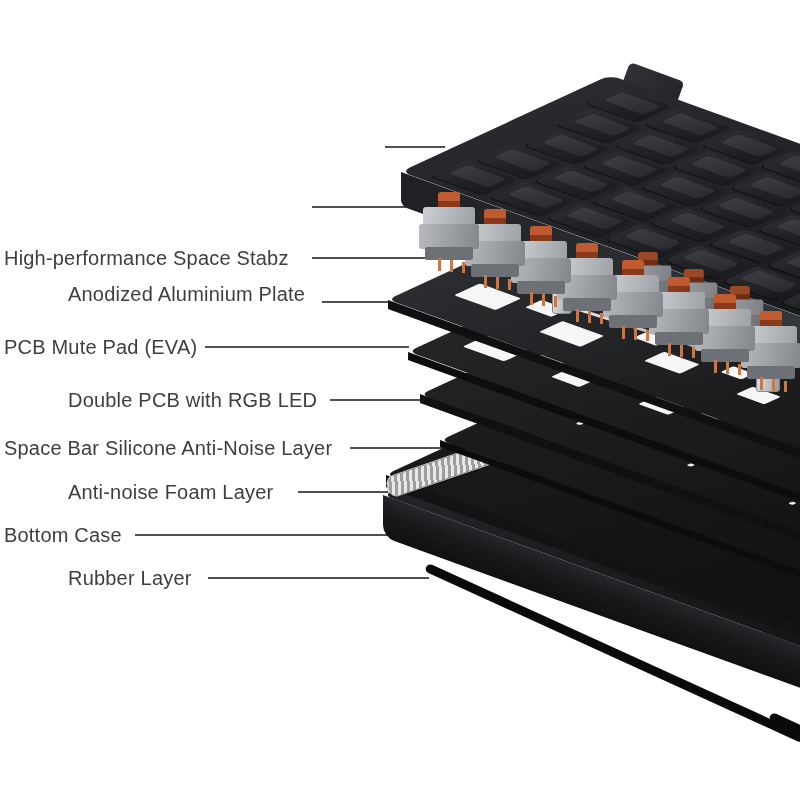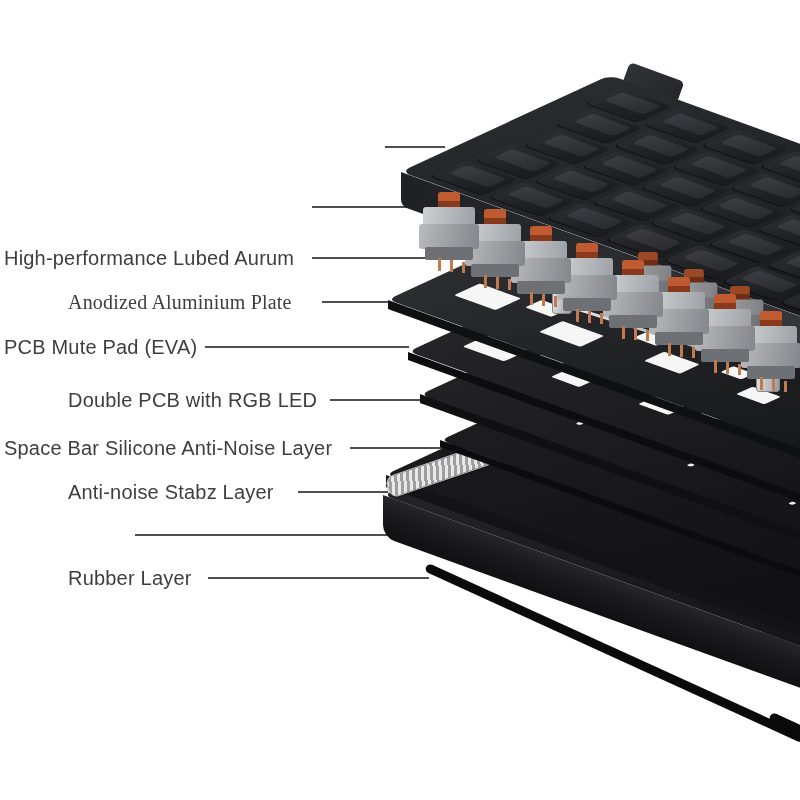--- a/index.html
+++ b/index.html
@@ -51,26 +51,27 @@
     background:linear-gradient(115deg,#313338 0%,#232428 100%);}
   
   .sw{position:absolute;width:64px;height:80px;transform-origin:0 0;}
   .sw .p{position:absolute;}
 </style>
 </head>
 <body>
 
 <div class="stage">
 
-  <div class="lbl" style="left:4px;top:247px;">High-performance Lubed Aurum</div>
-  <div class="lbl" style="left:68px;top:291px;font-family:Liberation Serif, serif;">Anodized Aluminium Plate</div>
+  <div class="lbl" style="left:4px;top:247px;">High-performance Space Stabz</div>
+  <div class="lbl" style="left:68px;top:283px;">Anodized Aluminium Plate</div>
   <div class="lbl" style="left:68px;top:389px;">Double PCB with RGB LED</div>
   <div class="lbl" style="left:4px;top:336px;">PCB Mute Pad (EVA)</div>
   <div class="lbl" style="left:4px;top:437px;text-align:center;">Space Bar Silicone Anti-Noise Layer</div>
-  <div class="lbl" style="left:68px;top:481px;">Anti-noise Stabz Layer</div>
+  <div class="lbl" style="left:68px;top:481px;">Anti-noise Foam Layer</div>
+  <div class="lbl" style="left:4px;top:524px;">Bottom Case</div>
   <div class="lbl" style="left:68px;top:567px;">Rubber Layer</div>
 
   <div class="leader" style="left:385px;top:146px;width:60px;"></div>
   <div class="leader" style="left:312px;top:206px;width:111px;"></div>
   <div class="leader" style="left:312px;top:257px;width:150px;"></div>
   <div class="leader" style="left:322px;top:301px;width:69px;"></div>
   <div class="leader" style="left:205px;top:346px;width:204px;"></div>
   <div class="leader" style="left:330px;top:399px;width:94px;"></div>
   <div class="leader" style="left:350px;top:447px;width:93px;"></div>
   <div class="leader" style="left:298px;top:491px;width:90px;"></div>

